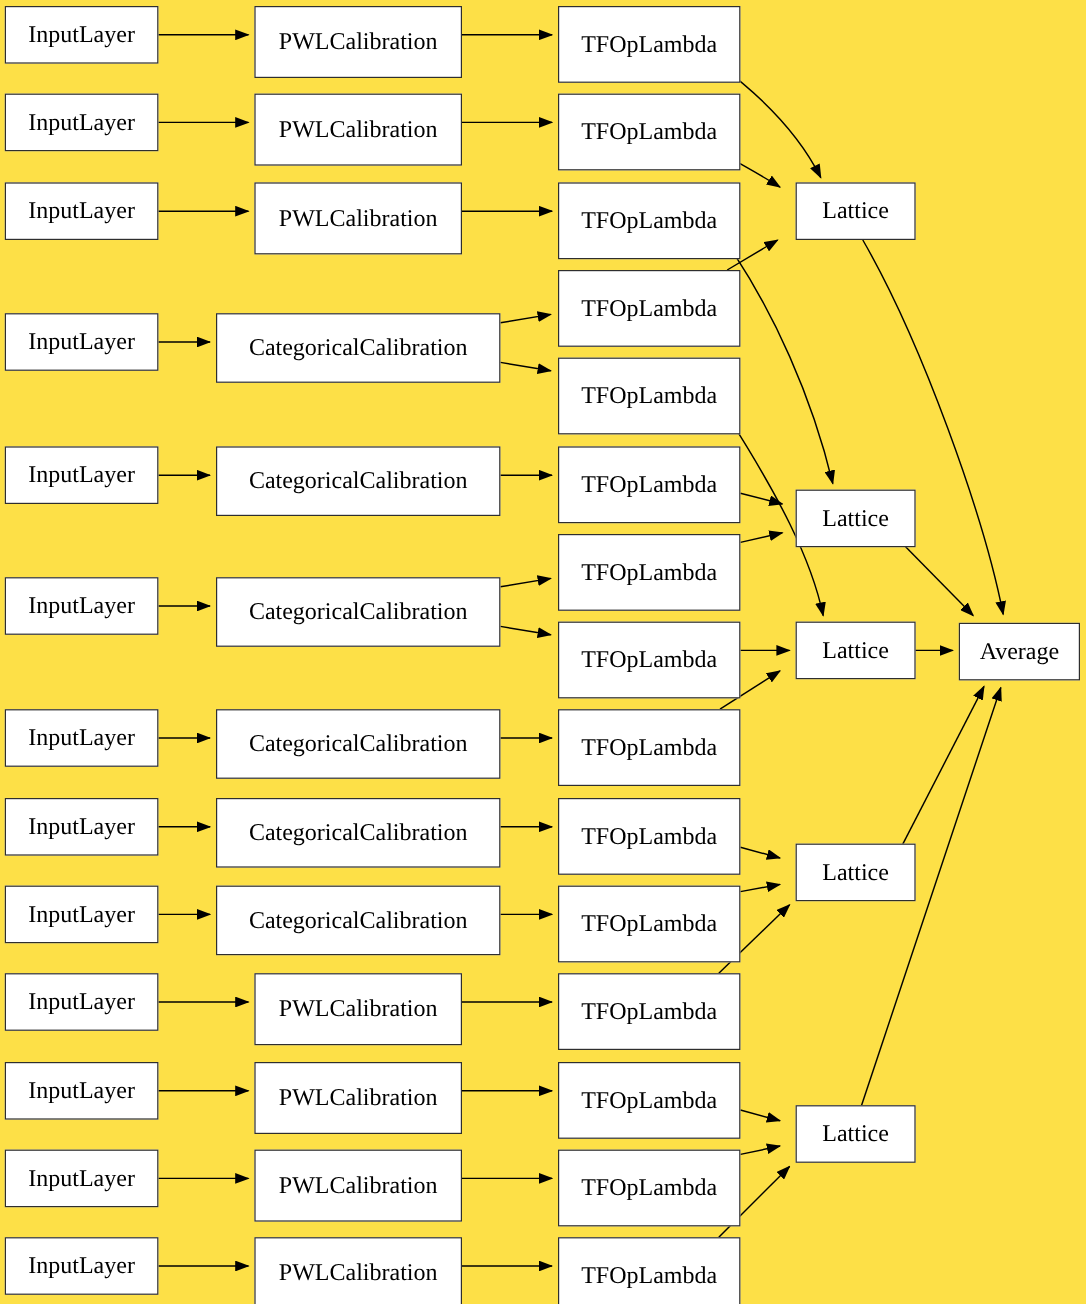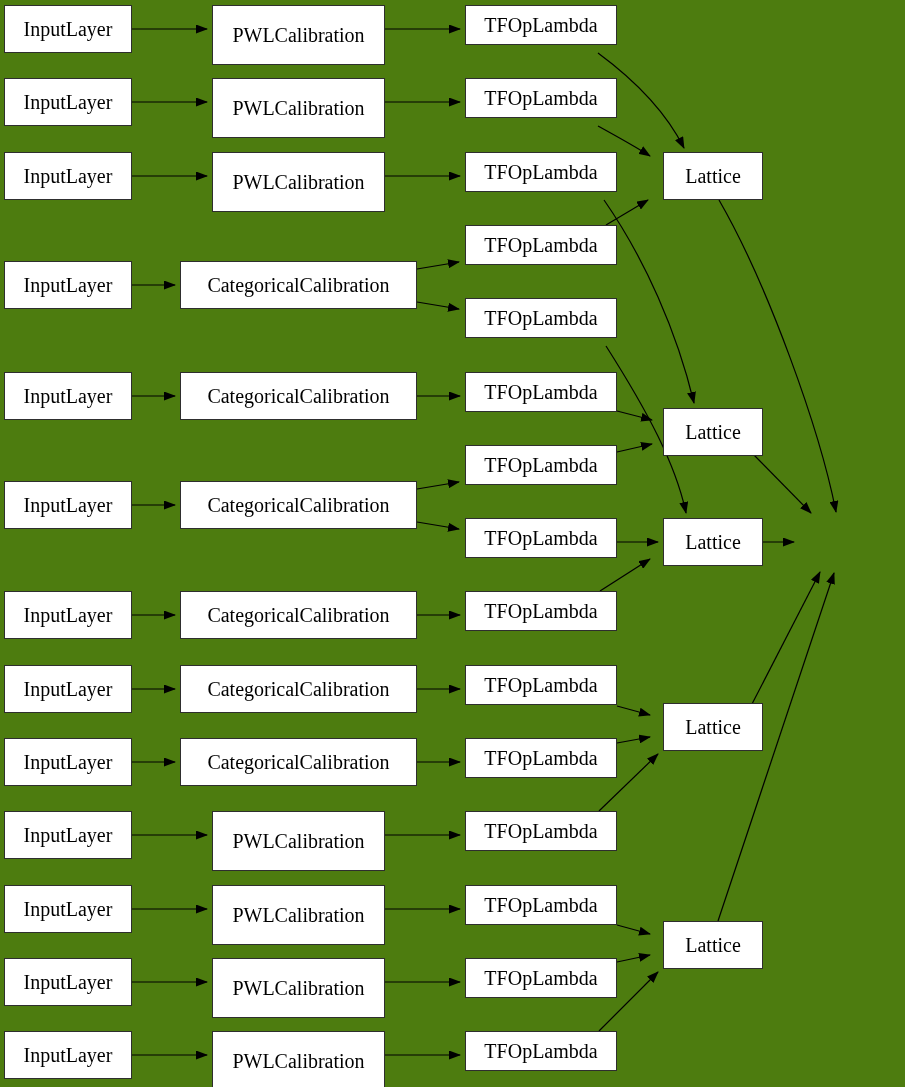--- a/index.html
+++ b/index.html
@@ -1,30 +1,30 @@
 <!DOCTYPE html>
 <html><head>
 <meta charset="utf-8">
 <style>
   html,body{margin:0;padding:0;background:#ffffff;}
   #canvas{
-    position:relative;width:905px;height:1087px;background:#4d7c0f;overflow:hidden;
+    position:relative;width:905px;height:1087px;background:#fde047;overflow:hidden;
     font-family:"Liberation Serif","DejaVu Serif",serif;
   }
   #edge-layer{position:absolute;left:0;top:0;width:905px;height:1087px;}
   .edge{fill:none;stroke:#000000;stroke-width:1.2px;}
   .node{
     position:absolute;box-sizing:border-box;background:#ffffff;border:1.4px solid #2e2e2e;
     display:flex;align-items:center;justify-content:center;
     font-size:20px;color:#000000;white-space:nowrap;line-height:1;
   }
   .w-input{width:128px;height:48px}
   .w-pwl{width:173px;height:60px}
-  .w-cat{width:237px;height:48px}
-  .w-lam{width:152px;height:40px}
+  .w-cat{width:237px;height:58px}
+  .w-lam{width:152px;height:64px}
   .w-lat{width:100px;height:48px}
   .w-avg{width:101px;height:48px}
 </style>
 </head>
 <body>
 
 <div id="canvas">
 
   <svg id="edge-layer" width="905" height="1087" viewBox="0 0 905 1087" xmlns="http://www.w3.org/2000/svg">
     <defs>
@@ -129,14 +129,15 @@
   <div class="node w-lam" style="left:465px;top:885px">TFOpLambda</div>
   <div class="node w-lam" style="left:465px;top:958px">TFOpLambda</div>
   <div class="node w-lam" style="left:465px;top:1031px">TFOpLambda</div>
 
   <div class="node w-lat" style="left:663px;top:152px">Lattice</div>
   <div class="node w-lat" style="left:663px;top:408px">Lattice</div>
   <div class="node w-lat" style="left:663px;top:518px">Lattice</div>
   <div class="node w-lat" style="left:663px;top:703px">Lattice</div>
   <div class="node w-lat" style="left:663px;top:921px">Lattice</div>
 
+  <div class="node w-avg" style="left:799px;top:519px">Average</div>
 
 </div>
 
 </body></html>

